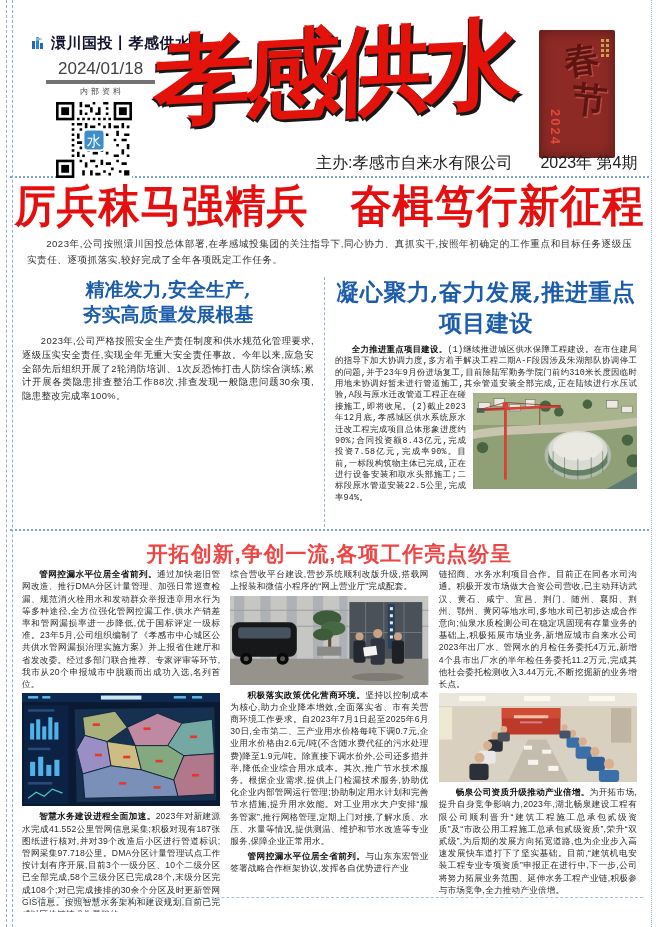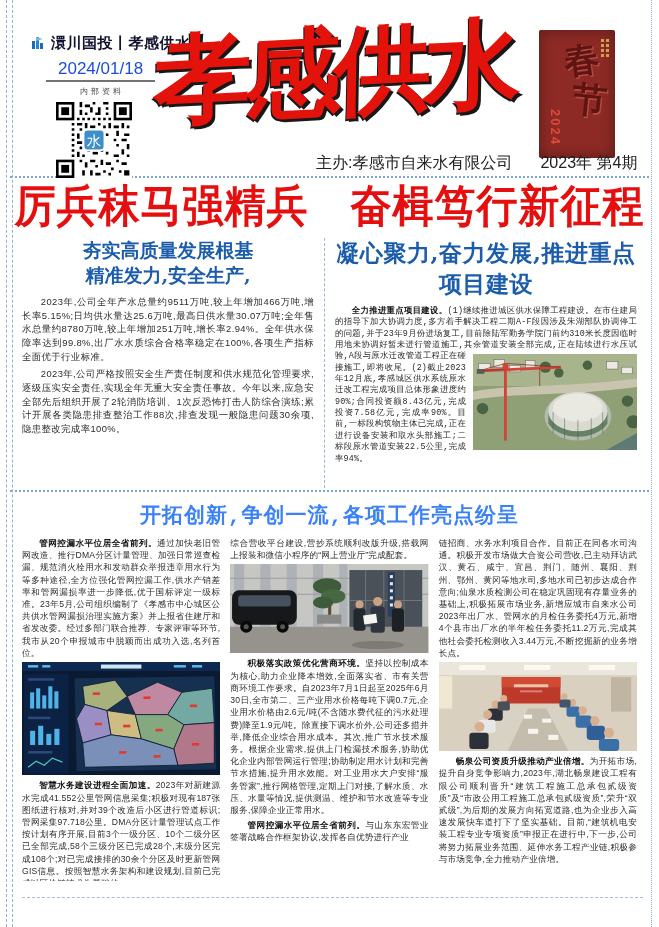--- a/index.html
+++ b/index.html
@@ -7,22 +7,22 @@
         font-family:"Liberation Sans","DejaVu Sans",sans-serif;color:#222;}
   
   .edge{position:absolute;top:0;bottom:0;width:0;border-left:1px dashed #8fb0d8;}
   .edge.e1{left:6px}.edge.e2{left:12px}.edge.e3{left:651px;border-left-style:dotted;}
   .bottom-rule{position:absolute;left:22px;right:16px;top:897px;border-top:1px dashed #a9bdd8;}
 
   
   .masthead{position:relative;height:152px;margin-top:22px;}
   .org{position:absolute;left:30px;top:12px;display:flex;align-items:center;gap:5px;
        font-weight:bold;font-size:15px;color:#10122e;letter-spacing:.5px;}
-  .date{position:absolute;left:46px;top:37px;font-size:17px;color:#1d4ed8;
-        border-bottom:2px solid #737373;padding:0 12px 1px;}
+  .date{position:absolute;left:46px;top:37px;font-size:17px;color:#404040;
+        border-bottom:4px solid #737373;padding:0 12px 1px;}
   .internal{position:absolute;left:80px;top:64px;font-size:8px;color:#4a4a4a;letter-spacing:3px;}
   .qr{position:absolute;left:56px;top:80px;width:76px;height:76px;}
   .big-title{position:absolute;left:138px;top:-14px;width:392px;text-align:center;
              font-family:"DejaVu Serif","Liberation Serif",serif;font-weight:bold;
              font-size:97px;line-height:1.3;color:#e3120b;letter-spacing:-7px;padding-right:7px;
              transform:rotate(-3deg) skewX(-4deg);
              text-shadow:3px 3px 0 #181818,-1px 2px 0 #181818;white-space:nowrap;}
   .fest-card{position:absolute;right:44px;top:8px;width:76px;height:128px;background:#8d2a25;
              border-radius:2px;box-shadow:inset 0 0 14px rgba(0,0,0,.38);}
   .fest-c1,.fest-c2{position:absolute;font-family:"DejaVu Serif","Liberation Serif",serif;
@@ -57,22 +57,22 @@
   .art-title.l{font-size:19px;line-height:1.32;margin:2px 0 7px;}
   .art-title.r{font-size:23px;margin:2px 0 6px;letter-spacing:.5px;}
   .colL p{font-size:9.4px;line-height:1.45;text-align:justify;text-indent:2em;
           margin:0 0 4px;color:#2a2a2a;letter-spacing:.4px;}
   .colR p{font-size:8.4px;line-height:1.35;text-align:justify;text-indent:2em;
           margin:0 0 4px;color:#2a2a2a;letter-spacing:.2px;font-family:Liberation Mono, monospace;}
   b.lead{color:#111;}
   .constr{float:right;width:164px;height:96px;margin:3px 0 3px 7px;}
 
   
-  .sec3-title{font-family:Liberation Mono, monospace;font-weight:bold;
-              color:#3b82f6;font-size:21px;text-align:center;margin:9px 0 8px;letter-spacing:1px;}
+  .sec3-title{font-family:Liberation Sans, sans-serif;font-weight:bold;
+              color:#ef4444;font-size:21px;text-align:center;margin:9px 0 0;letter-spacing:1px;}
   .threecol{display:flex;gap:10px;margin:0 22px;height:344px;overflow:hidden;}
   .bcol{flex:1;min-width:0;}
   .bcol p{font-size:8.6px;line-height:1.42;text-align:justify;margin:0 0 3px;
           color:#2c2c2c;letter-spacing:.2px;}
   .bcol p.ind{text-indent:2em;}
   .photo{display:block;width:100%;height:auto;margin:3px 0 4px;}
 </style>
 </head>
 <body>
 
@@ -136,28 +136,28 @@
 
     <div class="pub-line">
       <span>主办:孝感市自来水有限公司</span>
       <span>2023年 第4期</span>
     </div>
   </div>
 
   <hr class="rule-dots">
 
   <div class="headline">厉兵秣马强精兵　奋楫笃行新征程</div>
+  <p class="intro">2023年,公司按照澴川国投总体部署,在孝感城投集团的关注指导下,同心协力、真抓实干,按照年初确定的工作重点和目标任务逐级压实责任、逐项抓落实,较好完成了全年各项既定工作任务。</p>
 
   <div class="twocol">
     <div class="colL">
       <div class="art-title l">
+        <div>精准发力,安全生产,</div>
         <div>夯实高质量发展根基</div>
-        <div>精准发力,安全生产,</div>
       </div>
-      <p>2023年,公司全年产水总量约9511万吨,较上年增加466万吨,增长率5.15%;日均供水量达25.6万吨,最高日供水量30.07万吨;全年售水总量约8780万吨,较上年增加251万吨,增长率2.94%。全年供水保障率达到99.8%,出厂水水质综合合格率稳定在100%,各项生产指标全面优于行业标准。</p>
       <p>2023年,公司严格按照安全生产责任制度和供水规范化管理要求,逐级压实安全责任,实现全年无重大安全责任事故。今年以来,应急安全部先后组织开展了2轮消防培训、1次反恐怖打击人防综合演练;累计开展各类隐患排查整治工作88次,排查发现一般隐患问题30余项,隐患整改完成率100%。</p>
     </div>
 
     <i class="vrule"></i>
 
     <div class="colR">
       <div class="art-title r">凝心聚力,奋力发展,推进重点项目建设</div>
       <p>
         <b class="lead">全力推进重点项目建设。</b><span>(1)继续推进城区供水保障工程建设。在市住建局的指导下加大协调力度,多方着手解决工程二期A-F段因涉及朱湖部队协调停工的问题,并于23年9月份进场复工,目前除陆军勤务学院门前约310米长度因临时用地未协调好暂未进行管道施工,其余管道安装全部完成,正在陆续进行水压试验,</span><svg class="constr" viewBox="0 0 172 102" preserveAspectRatio="none">
           <rect width="172" height="102" fill="#8fa076"></rect>

